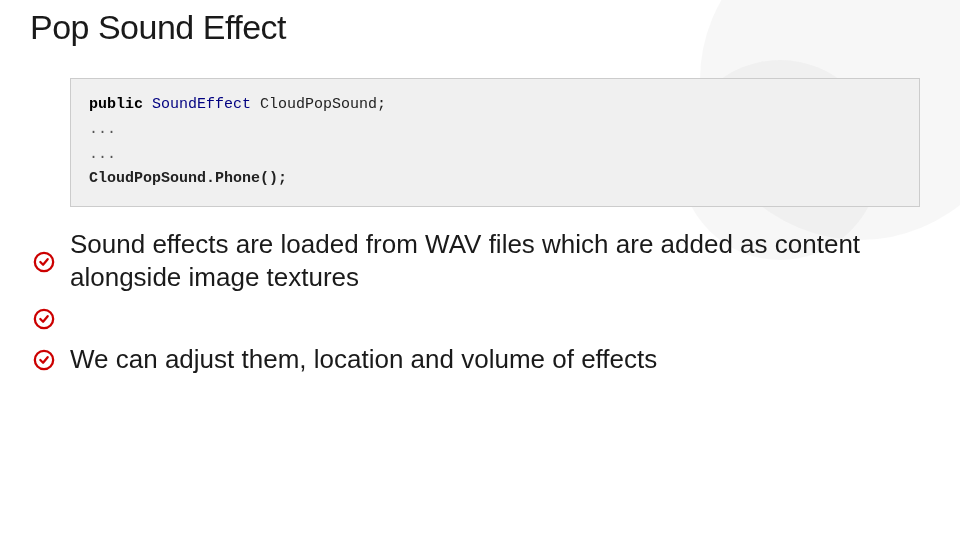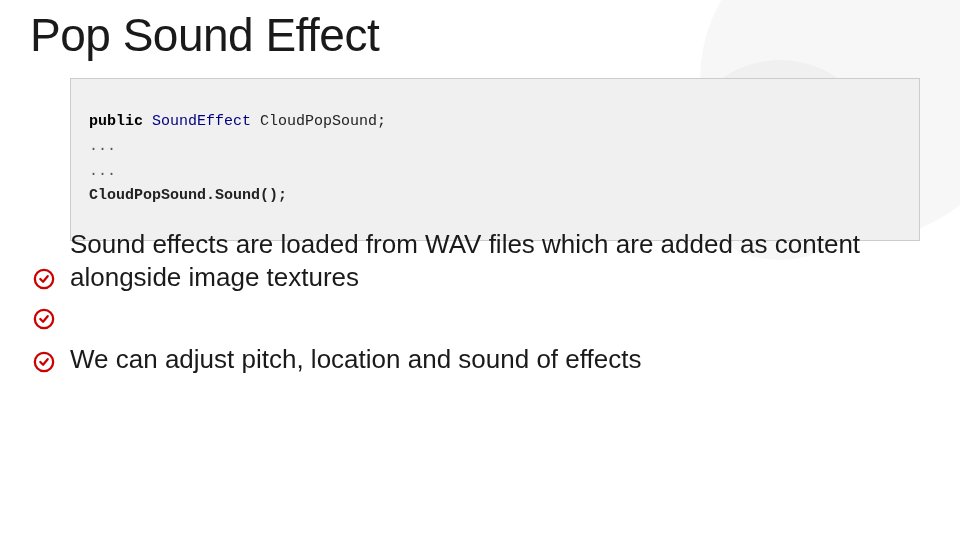--- a/index.html
+++ b/index.html
@@ -30,55 +30,55 @@
       width: 200px;
       height: 200px;
       right: 80px;
       top: 60px;
     }
 
     .page-title {
       position: absolute;
       top: 8px;
       left: 30px;
-      font-size: 46px;
+      font-size: 34px;
       font-weight: 300;
       color: #1a1a1a;
       letter-spacing: -0.5px;
     }
 
     .code-block {
       position: absolute;
       top: 78px;
       left: 70px;
       right: 40px;
       background: #f0f0f0;
       border: 1px solid #cccccc;
-      padding: 31px 18px;
+      padding: 14px 18px;
       font-family: 'Courier New', Consolas, monospace;
       font-size: 15px;
       line-height: 1.65;
       color: #222222;
     }
 
     .code-keyword { color: #000000; font-weight: bold; }
     .code-type { color: #000080; }
     .code-string { color: #800000; }
     .code-dots { color: #555555; }
 
     .bullet-list {
       position: absolute;
       top: 228px;
       left: 30px;
       right: 30px;
     }
 
     .bullet-item {
       display: flex;
-      align-items: flex-end;
+      align-items: center;
       margin-bottom: 10px;
     }
 
     .bullet-icon {
       width: 28px;
       min-width: 28px;
       height: 28px;
       margin-right: 12px;
       margin-top: 2px;
       display: flex;
@@ -110,21 +110,21 @@
   <div>
     <span class="code-keyword">public</span> <span class="code-type">SoundEffect</span> CloudPopSound;
   </div>
   <div>
     <span class="code-dots">...</span>
   </div>
   <div>
     <span class="code-dots">...</span>
   </div>
   <div>
-    <strong>CloudPopSound.Sound();</strong>
+    <strong>CloudPopSound.Phone();</strong>
   </div>
 </div>
 
 <div class="bullet-list">
 <div class="bullet-item">
       <div class="bullet-icon">
         <svg viewBox="0 0 24 24" xmlns="http://www.w3.org/2000/svg">
       <circle cx="12" cy="12" r="10" fill="none" stroke="#cc0000" stroke-width="2.5"></circle>
       <path d="M8 12 L11 15 L16 9" fill="none" stroke="#cc0000" stroke-width="2.5" stroke-linecap="round" stroke-linejoin="round"></path>
     </svg>
@@ -139,15 +139,15 @@
     </svg>
       </div>
     </div>
     <div class="bullet-item">
       <div class="bullet-icon">
         <svg viewBox="0 0 24 24" xmlns="http://www.w3.org/2000/svg">
       <circle cx="12" cy="12" r="10" fill="none" stroke="#cc0000" stroke-width="2.5"></circle>
       <path d="M8 12 L11 15 L16 9" fill="none" stroke="#cc0000" stroke-width="2.5" stroke-linecap="round" stroke-linejoin="round"></path>
     </svg>
       </div>
-      <div class="bullet-text">We can adjust pitch, location and sound of effects</div>
+      <div class="bullet-text">We can adjust them, location and volume of effects</div>
     </div>
   </div>
 
 </body></html>

